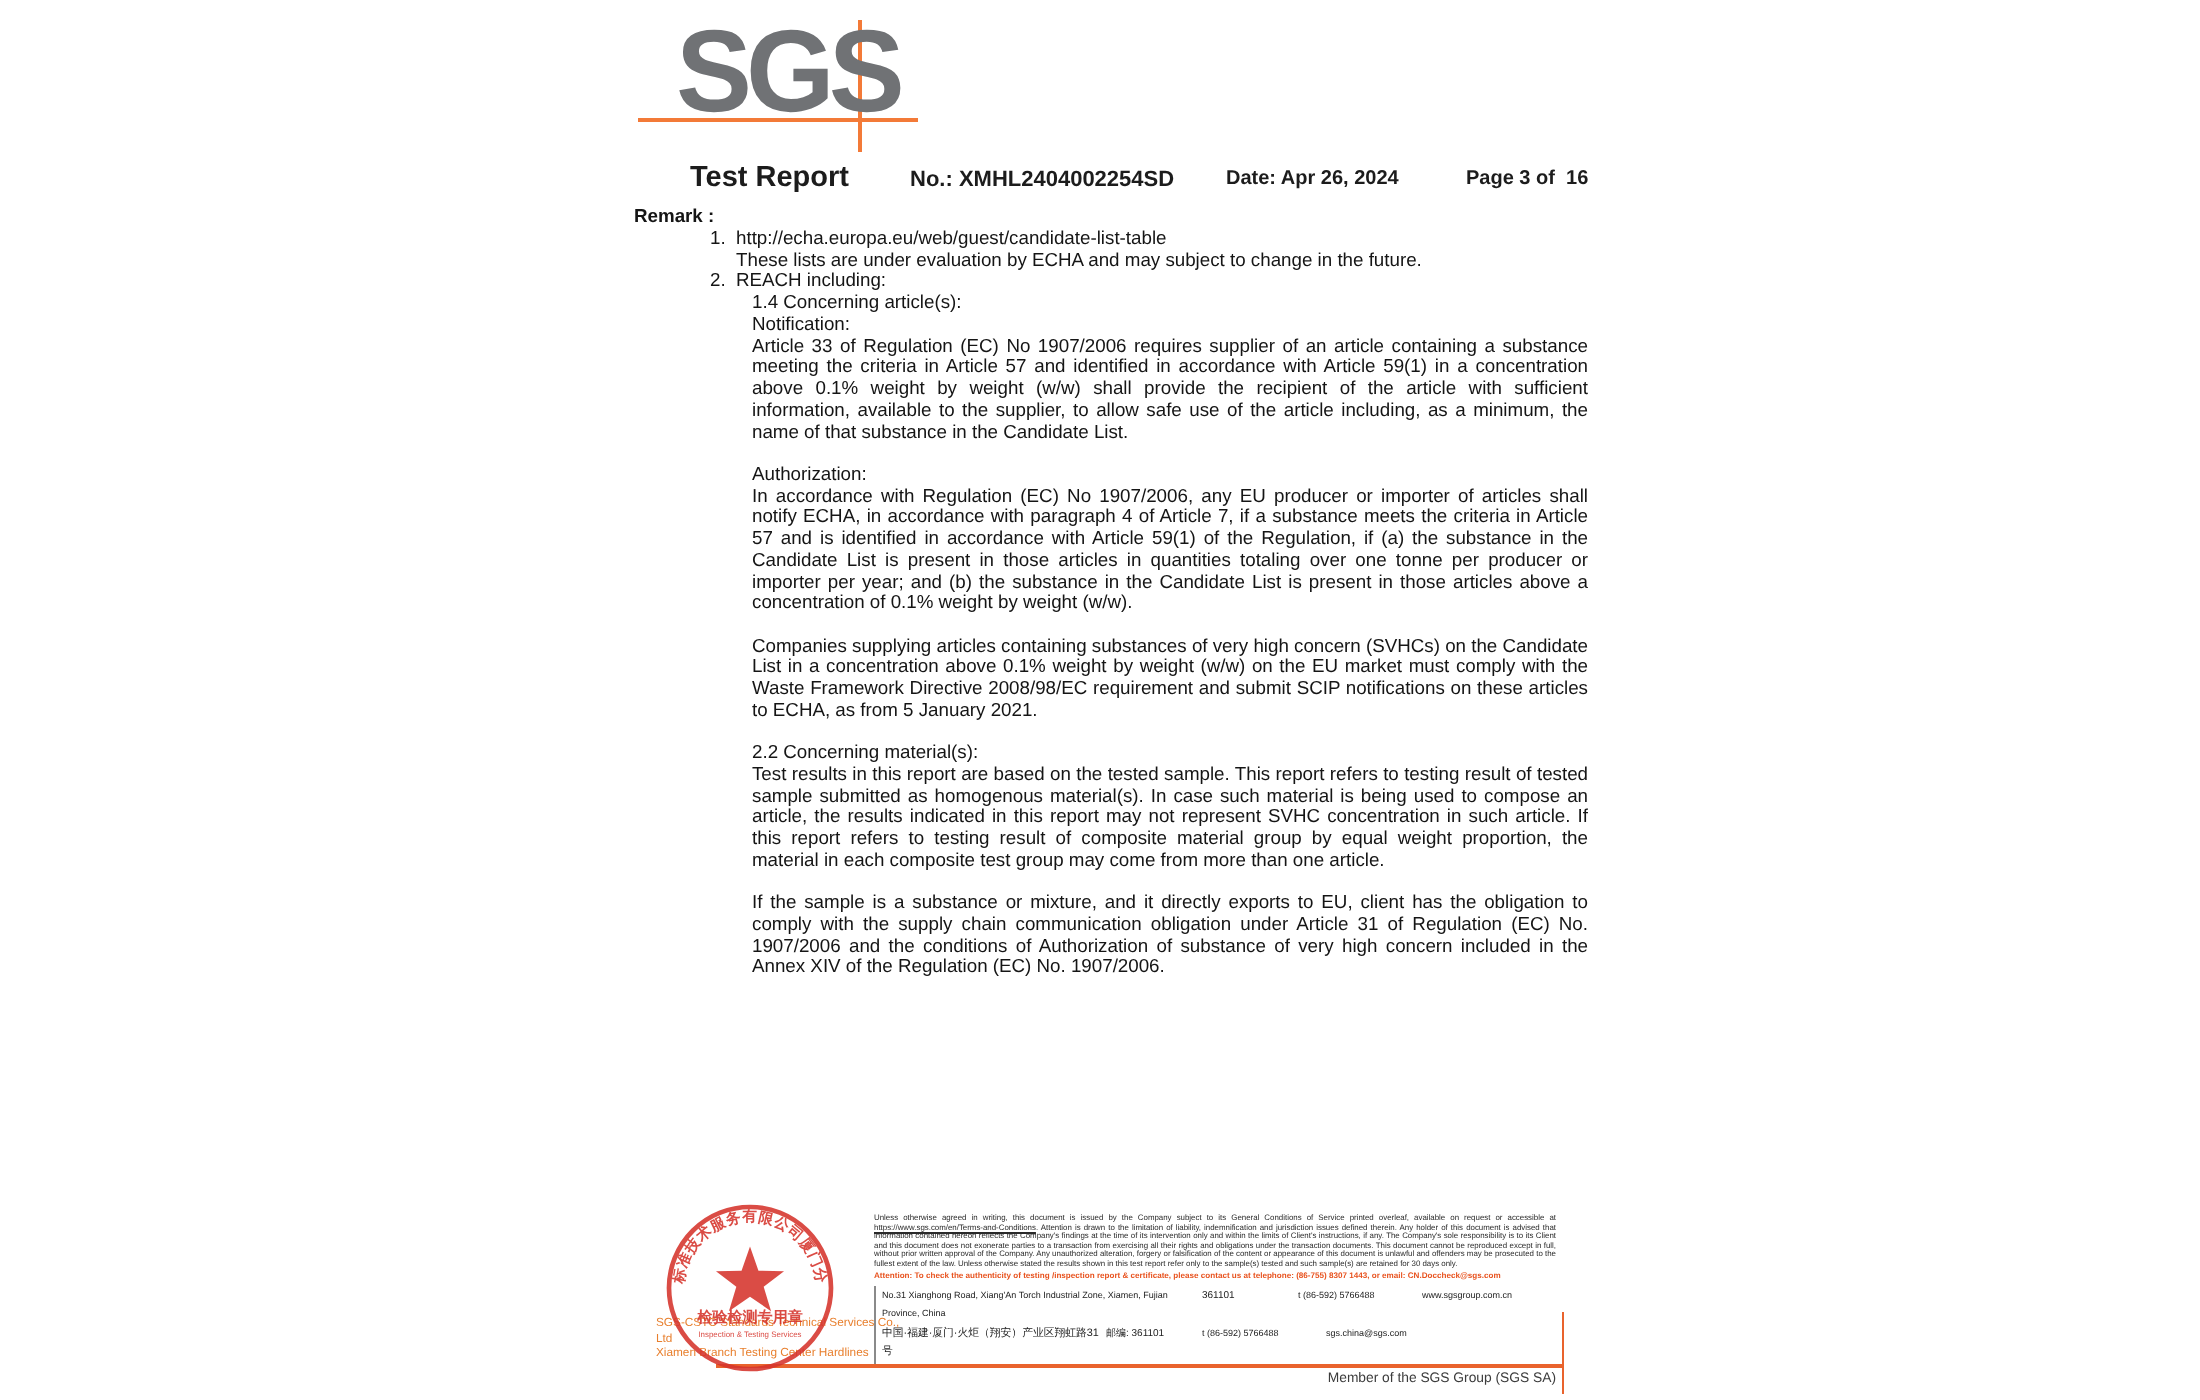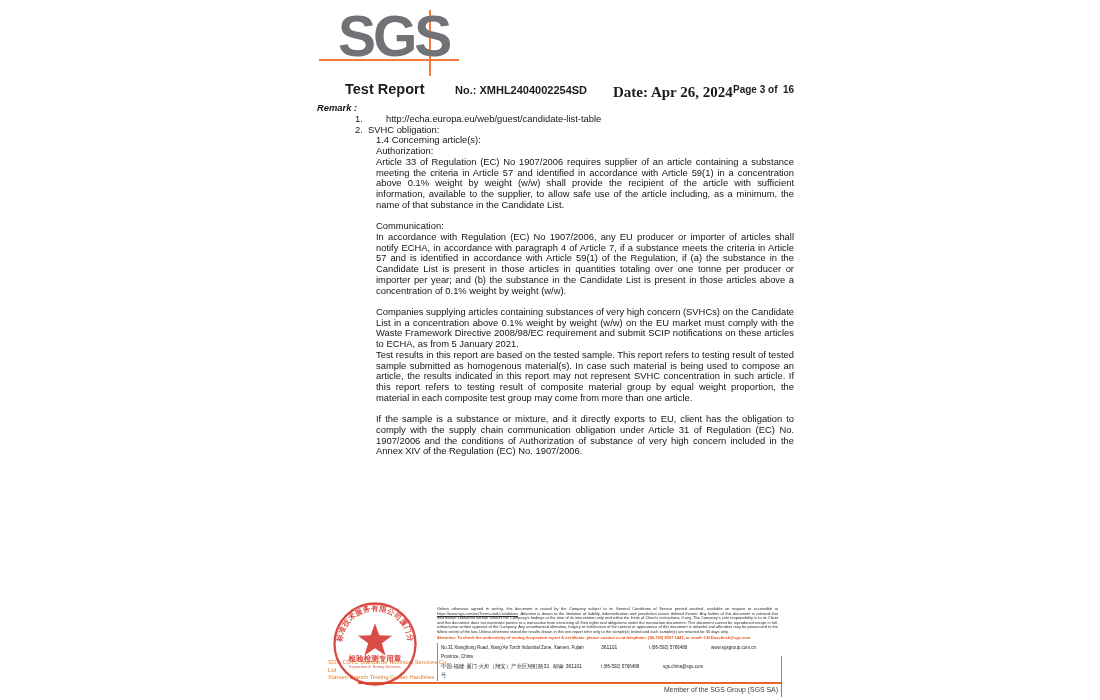--- a/index.html
+++ b/index.html
@@ -11,34 +11,34 @@
   .logo-wrap { position:absolute; left:336px; top:6px; width:130px; height:72px; }
   .logo-letters { position:absolute; left:2px; top:2px; font-size:57px; font-weight:bold;
       letter-spacing:-3px; color:#707275; line-height:56px; transform:scaleY(1.02); }
   .logo-hline { position:absolute; left:-17px; top:53px; width:140px; height:2px; background:#f37a38; }
   .logo-vline { position:absolute; left:93px; top:4px; width:2px; height:66px; background:#f37a38; }
 
   
   .hdr { position:absolute; top:81px; font-weight:bold; white-space:pre; }
   .hdr-title   { left:345px; font-size:14.5px; }
   .hdr-no      { left:455px; top:84px; font-size:11px; }
-  .hdr-date    { left:613px; top:84px; font-size:15px;font-family:Liberation Serif, serif; }
+  .hdr-date    { left:613px; top:84px; font-size:10px; }
   .hdr-page    { left:733px; top:84px; font-size:10px; }
 
   
   .remark { position:absolute; left:317px; top:103px; width:477px;
       font-size:9.4px; line-height:10.75px; color:#151515; }
-  .remark-label { font-weight:bold;font-style:italic; }
+  .remark-label { font-weight:bold; }
   .li { display:flex; margin-left:38px; }
   .li .num { width:13px; flex:0 0 13px; }
   .li .content { flex:1; text-align:justify; }
   .sub { margin-left:8px; }
   .para { text-align:justify; }
   .gap { margin-top:10.5px; }
-  a.body-link { color:#151515; text-decoration:none;margin-left:18px; }
+  a.body-link { color:#151515; text-decoration:none; }
 
   
   .stamp { position:absolute; left:330px; top:599px; width:90px; height:90px; opacity:.88; z-index:3; }
   .company-orange { position:absolute; left:328px; top:659px; width:130px; z-index:2;
       color:#e87f2d; font-size:5.9px; line-height:7.6px; }
 
   .foot-right { position:absolute; left:437px; top:607px; width:341px; }
   .disclaimer { font-size:3.95px; line-height:4.55px; text-align:justify; color:#2a2a2a; }
   .disclaimer a { color:#2a2a2a; text-decoration:underline; }
   .attention { margin-top:1.5px; font-size:4.05px; line-height:4.7px; font-weight:bold; color:#e8531f; }
@@ -71,37 +71,39 @@
   <div class="hdr hdr-date">Date: Apr 26, 2024</div>
   <div class="hdr hdr-page">Page 3 of  16</div>
 
   <div class="remark">
     <div class="remark-label">Remark :</div>
 
     <div class="li">
       <span class="num">1.</span>
       <div class="content">
         <div><a class="body-link" href="#">http://echa.europa.eu/web/guest/candidate-list-table</a></div>
+        <div>These lists are under evaluation by ECHA and may subject to change in the future.</div>
       </div>
     </div>
 
     <div class="li">
       <span class="num">2.</span>
       <div class="content">
-        <div>SVHC obligation:</div>
+        <div>REACH including:</div>
         <div class="sub">
           <div>1.4 Concerning article(s):</div>
-          <div>Authorization:</div>
+          <div>Notification:</div>
           <div class="para">Article 33 of Regulation (EC) No 1907/2006 requires supplier of an article containing a substance meeting the criteria in Article 57 and identified in accordance with Article 59(1) in a concentration above 0.1% weight by weight (w/w) shall provide the recipient of the article with sufficient information, available to the supplier, to allow safe use of the article including, as a minimum, the name of that substance in the Candidate List.</div>
 
-          <div class="gap">Communication:</div>
+          <div class="gap">Authorization:</div>
           <div class="para">In accordance with Regulation (EC) No 1907/2006, any EU producer or importer of articles shall notify ECHA, in accordance with paragraph 4 of Article 7, if a substance meets the criteria in Article 57 and is identified in accordance with Article 59(1) of the Regulation, if (a) the substance in the Candidate List is present in those articles in quantities totaling over one tonne per producer or importer per year; and (b) the substance in the Candidate List is present in those articles above a concentration of 0.1% weight by weight (w/w).</div>
 
           <div class="para gap">Companies supplying articles containing substances of very high concern (SVHCs) on the Candidate List in a concentration above 0.1% weight by weight (w/w) on the EU market must comply with the Waste Framework Directive 2008/98/EC requirement and submit SCIP notifications on these articles to ECHA, as from 5 January 2021.</div>
 
+          <div class="gap">2.2 Concerning material(s):</div>
           <div class="para">Test results in this report are based on the tested sample. This report refers to testing result of tested sample submitted as homogenous material(s). In case such material is being used to compose an article, the results indicated in this report may not represent SVHC concentration in such article. If this report refers to testing result of composite material group by equal weight proportion, the material in each composite test group may come from more than one article.</div>
 
           <div class="para gap">If the sample is a substance or mixture, and it directly exports to EU, client has the obligation to comply with the supply chain communication obligation under Article 31 of Regulation (EC) No. 1907/2006 and the conditions of Authorization of substance of very high concern included in the Annex XIV of the Regulation (EC) No. 1907/2006.</div>
         </div>
       </div>
     </div>
   </div>
 
   <svg class="stamp" viewBox="0 0 100 100">
     <defs>

